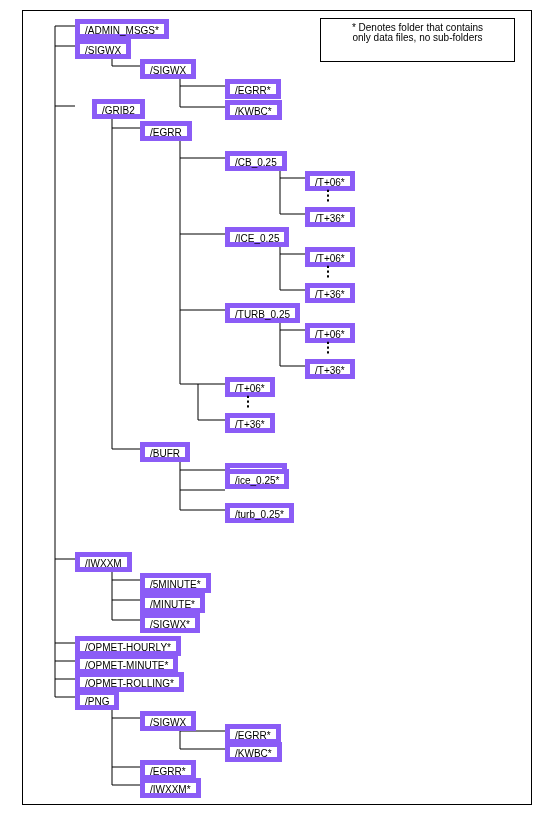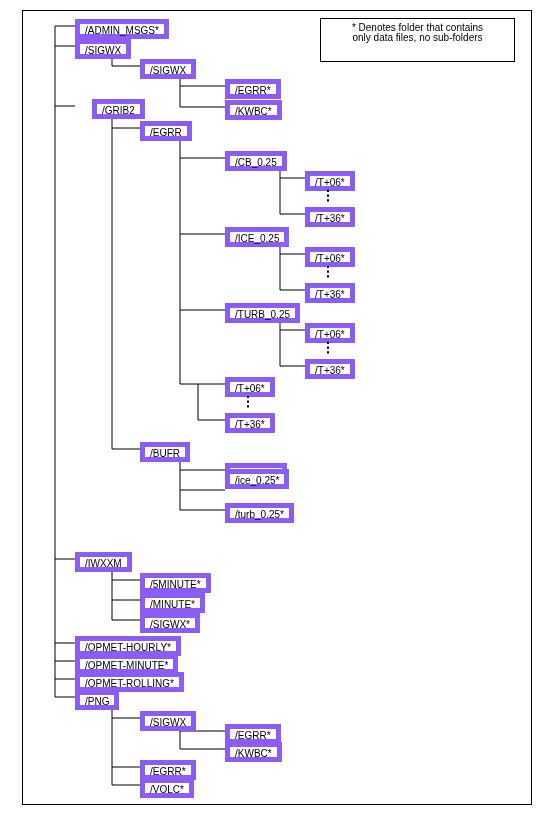--- a/index.html
+++ b/index.html
@@ -187,15 +187,15 @@
 
   <div class="node" style="left:75px;top:636px">/OPMET-HOURLY*</div>
   <div class="node" style="left:75px;top:654px">/OPMET-MINUTE*</div>
   <div class="node" style="left:75px;top:672px">/OPMET-ROLLING*</div>
   <div class="node" style="left:75px;top:690px">/PNG</div>
 
   <div class="node" style="left:140px;top:711px">/SIGWX</div>
   <div class="node" style="left:225px;top:724px">/EGRR*</div>
   <div class="node" style="left:225px;top:742px">/KWBC*</div>
   <div class="node" style="left:140px;top:760px">/EGRR*</div>
-  <div class="node" style="left:140px;top:778px">/VOLC*</div>
+  <div class="node" style="left:140px;top:778px">/IWXXM*</div>
 
 </div>
 
 </body></html>

